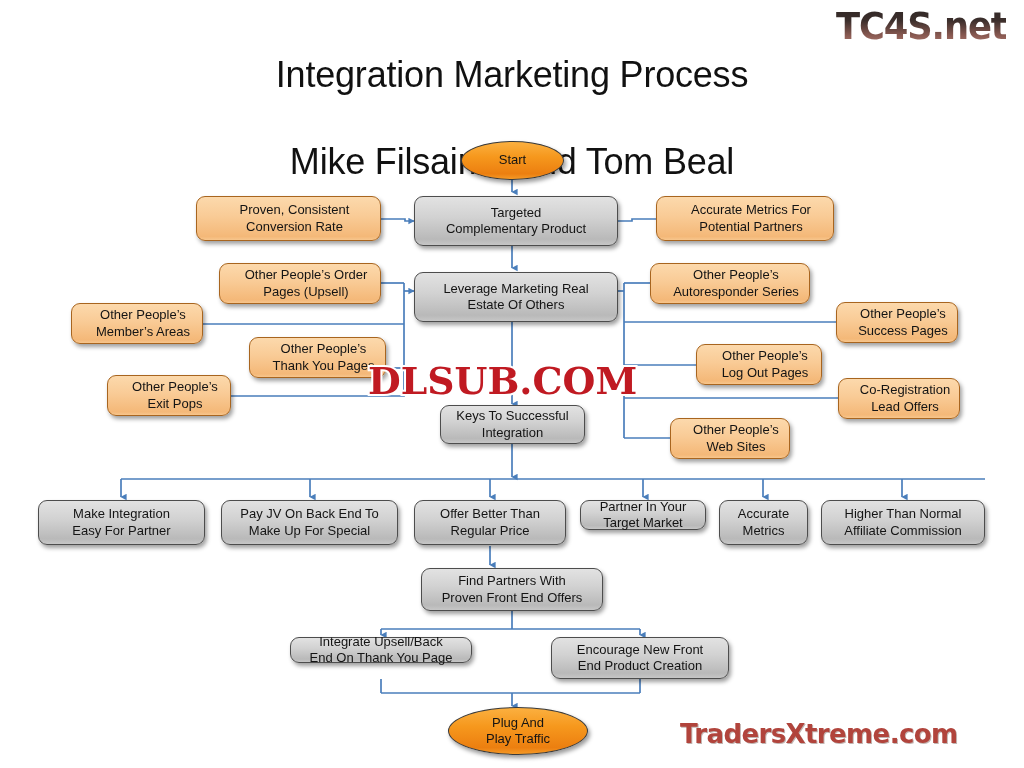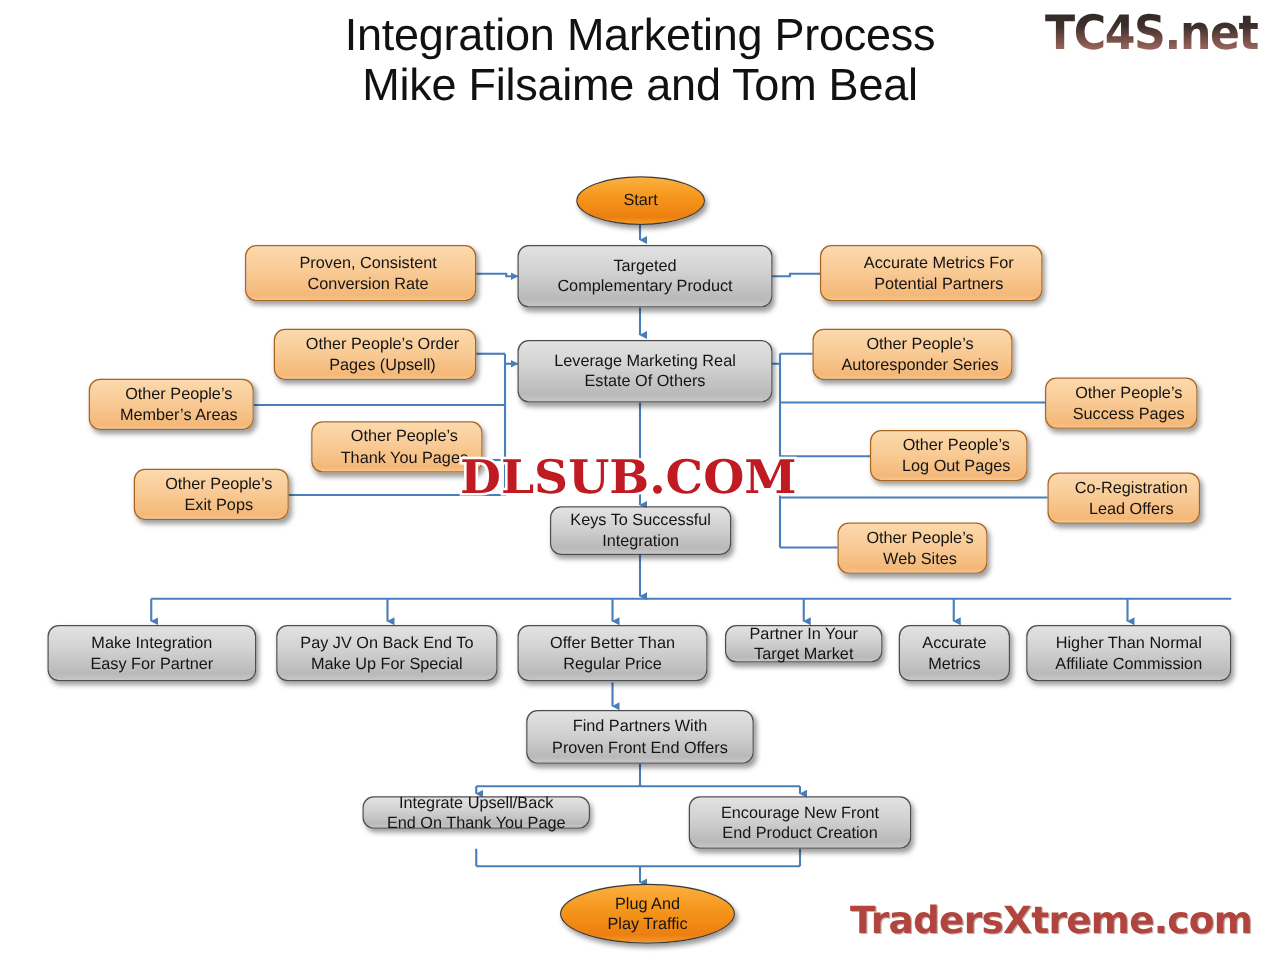--- a/index.html
+++ b/index.html
@@ -22,21 +22,21 @@
     position: absolute;
     left: 0;
     top: 8px;
     width: 1024px;
     text-align: center;
     line-height: 1.12;
     color: #111111;
     font-size: 36px;
     letter-spacing: -0.2px;
   }
-  #title-block .tline { display: block; }
+  #title-block .tline { display: block; margin-top: 47px; }
 
   
   #logo-tc4s {
     position: absolute;
     left: 836px;
     top: 4px;
     font-family: "DejaVu Sans", sans-serif;
     font-weight: bold;
     font-size: 38px;
     letter-spacing: -1.2px;
@@ -48,21 +48,21 @@
     color: transparent;
     text-shadow: none;
     white-space: nowrap;
   }
   #logo-traders {
     position: absolute;
     left: 680px;
     top: 719px;
     font-family: "DejaVu Sans", sans-serif;
     font-weight: bold;
-    font-size: 30px;
+    font-size: 26px;
     letter-spacing: -0.6px;
     color: #b1443c;
     -webkit-text-stroke: 2.4px #ffffff;
     paint-order: stroke fill;
     white-space: nowrap;
     text-shadow: 1px 1px 0 rgba(120,90,85,0.45);
   }
   #watermark-dlsub {
     position: absolute;
     left: 368px;

